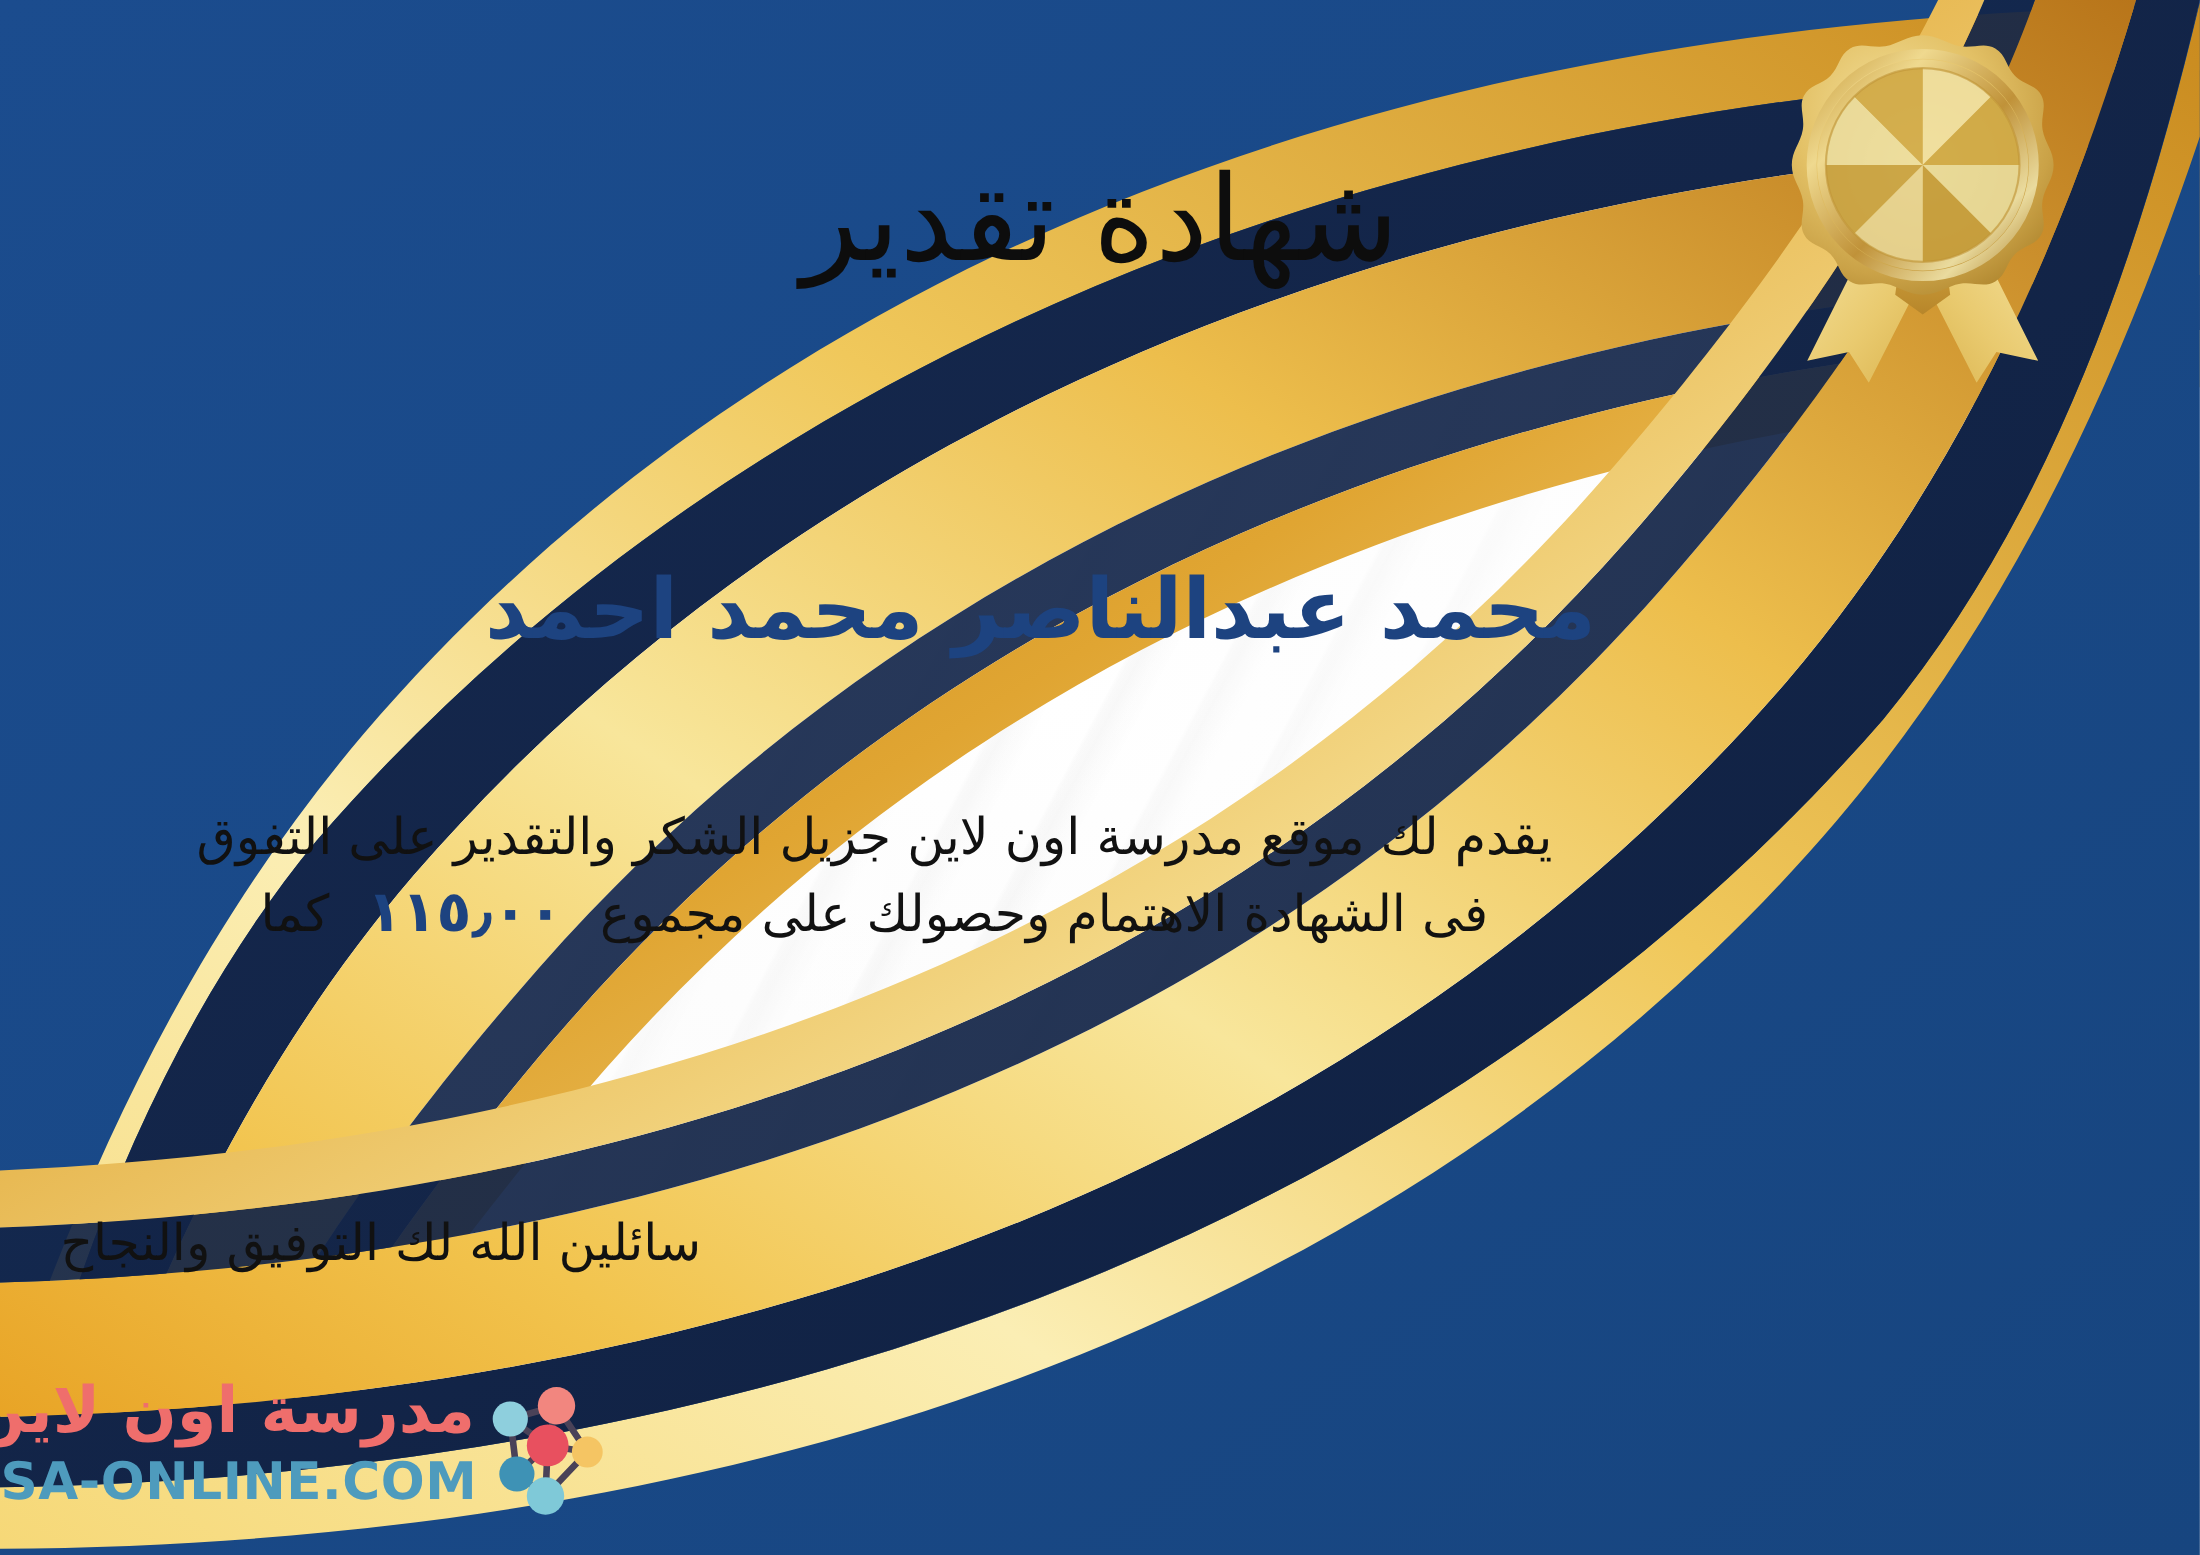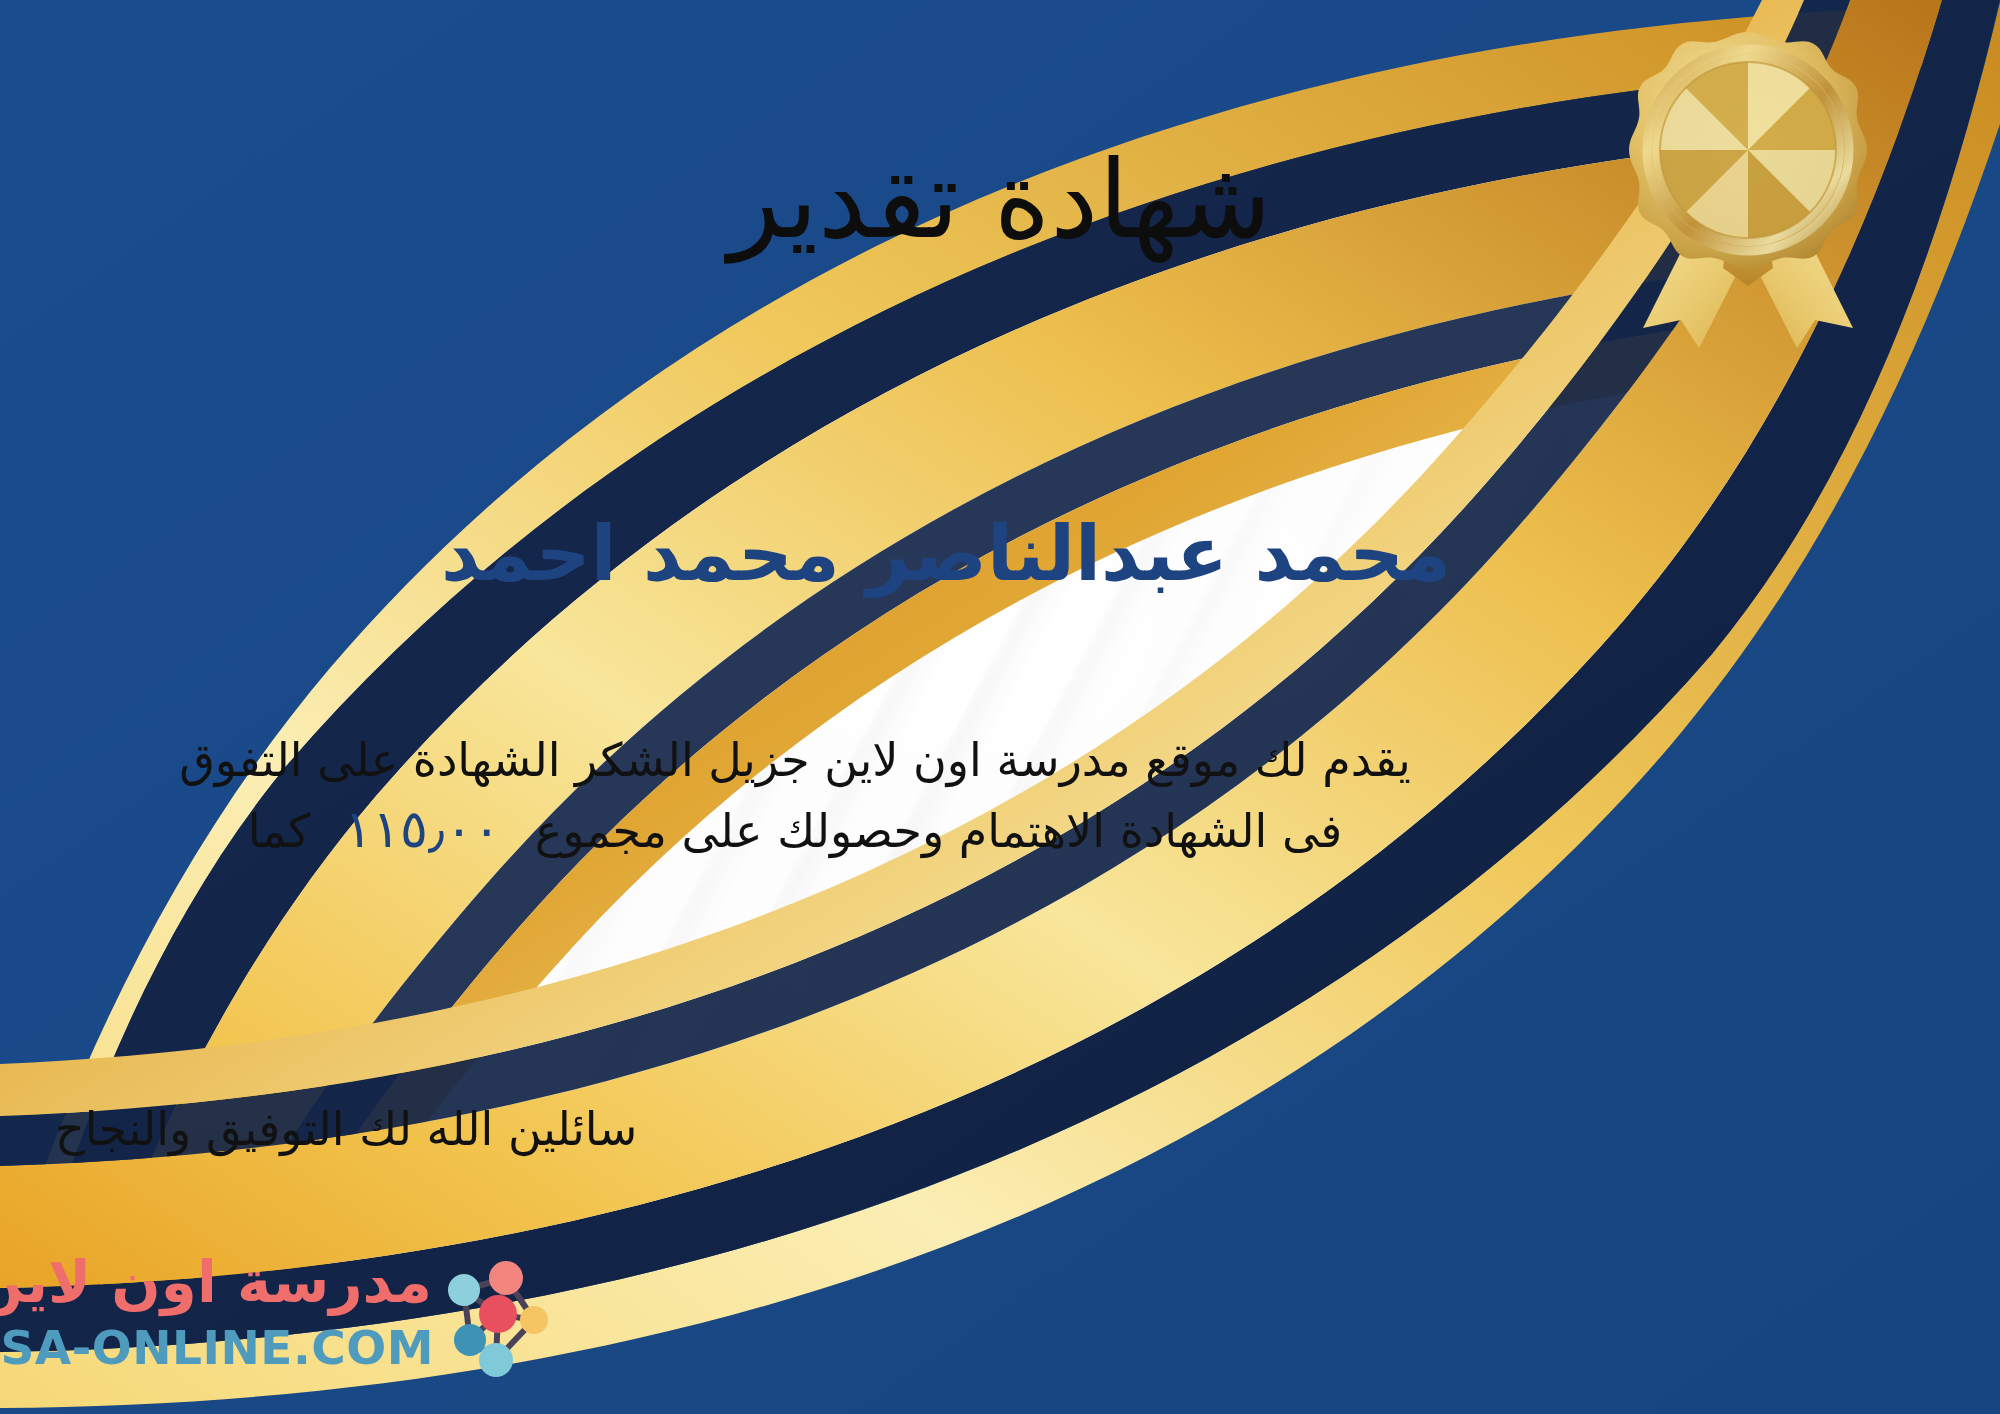--- a/index.html
+++ b/index.html
@@ -99,21 +99,21 @@
     left: 55px;
     width: 1480px;
     text-align: center;
     color: #111111;
     font-size: 46px;
     line-height: 1.42;
   }
   .body-line { display: block; white-space: nowrap; }
   .score {
     color: #1d4380;
-    font-weight: 400;
+    font-weight: 700;
     font-size: 52px;
     padding: 0 34px;
   }
   .closing-line {
     position: absolute;
     top: 1097px;
     left: 55px;
     width: 1480px;
     text-align: left;
     color: #111111;
@@ -322,21 +322,21 @@
     </svg>
   </div>
 
   <div class="content">
 
     <div class="cert-title">شهادة تقدير</div>
 
     <div class="recipient-name">محمد عبدالناصر محمد احمد</div>
 
     <div class="body-block">
-      <span class="body-line">يقدم لك موقع مدرسة اون لاين جزيل الشكر  الشهادة على التفوق</span>
+      <span class="body-line">يقدم لك موقع مدرسة اون لاين جزيل الشكر  والتقدير على التفوق</span>
       <span class="body-line"><span>فى الشهادة الاهتمام وحصولك على مجموع</span><span class="score">١١٥٫٠٠</span><span>كما</span></span>
     </div>
 
     <div class="closing-line">سائلين الله لك التوفيق  والنجاح</div>
   </div>
 
   <div class="logo">
     <div class="logo-ar">مدرسة اون لاين</div>
     <div class="logo-url">MADRSA-ONLINE.COM</div>
     <svg class="logo-mark" viewBox="0 0 118 124">

